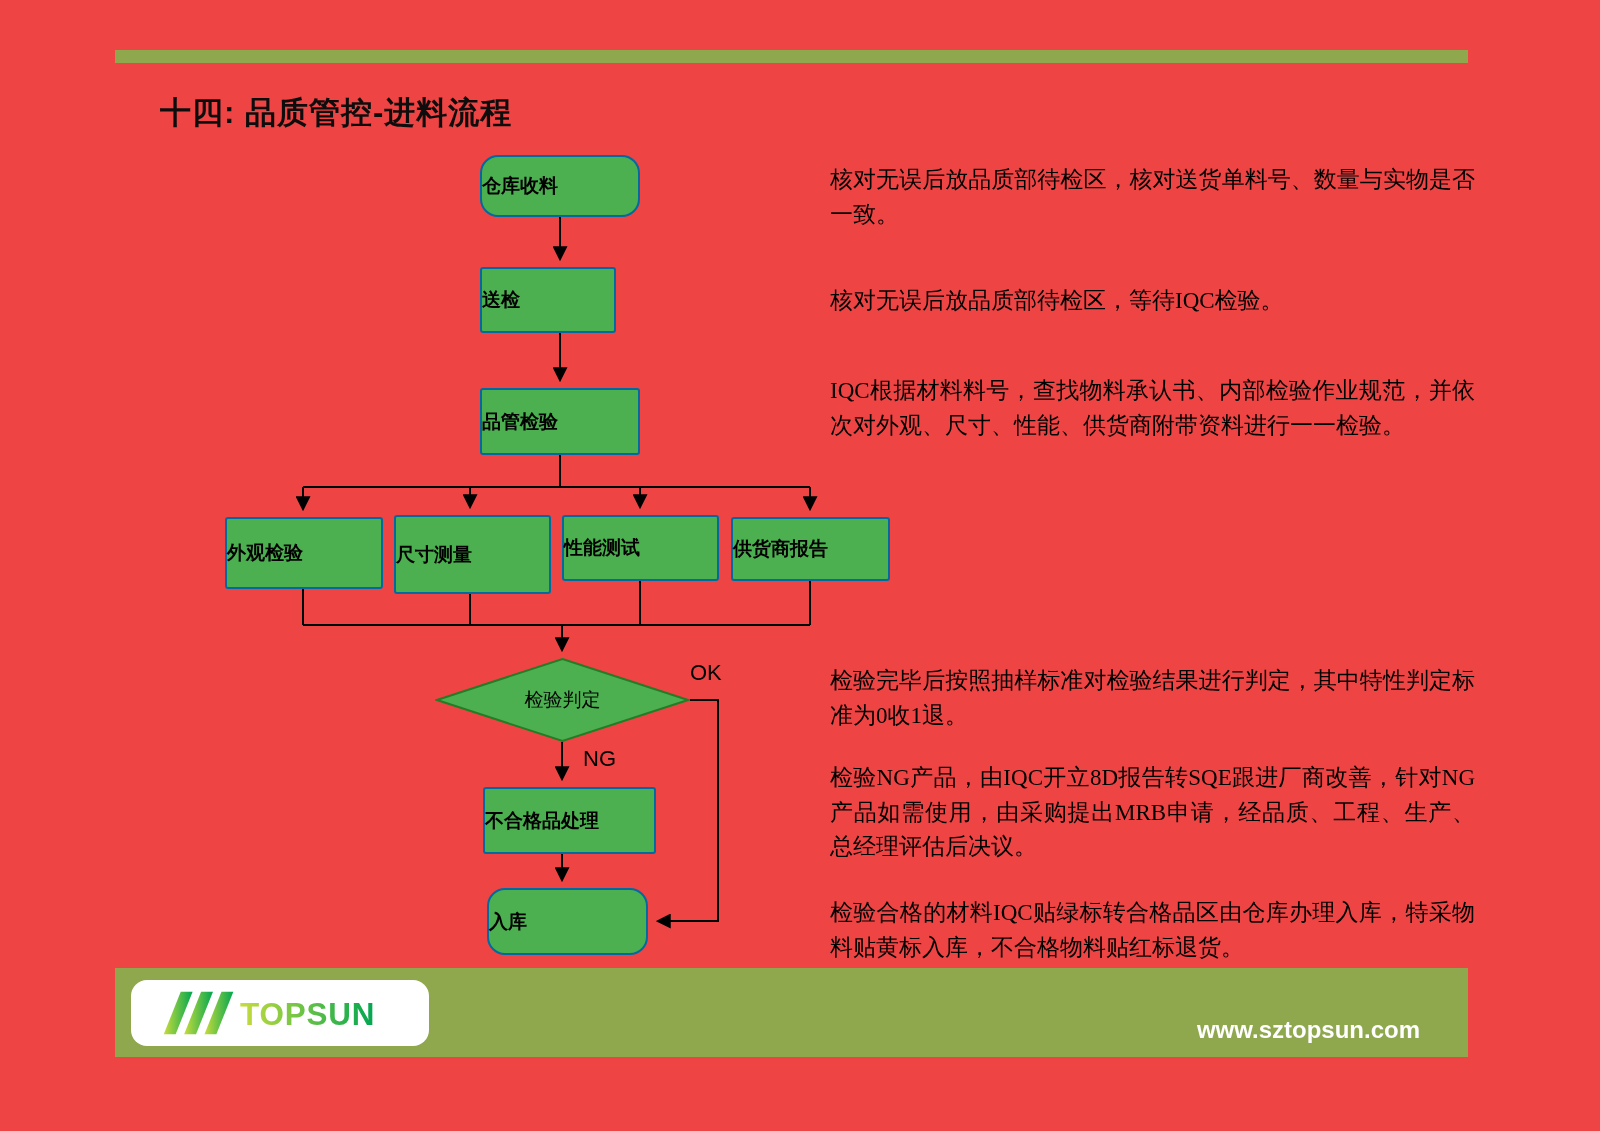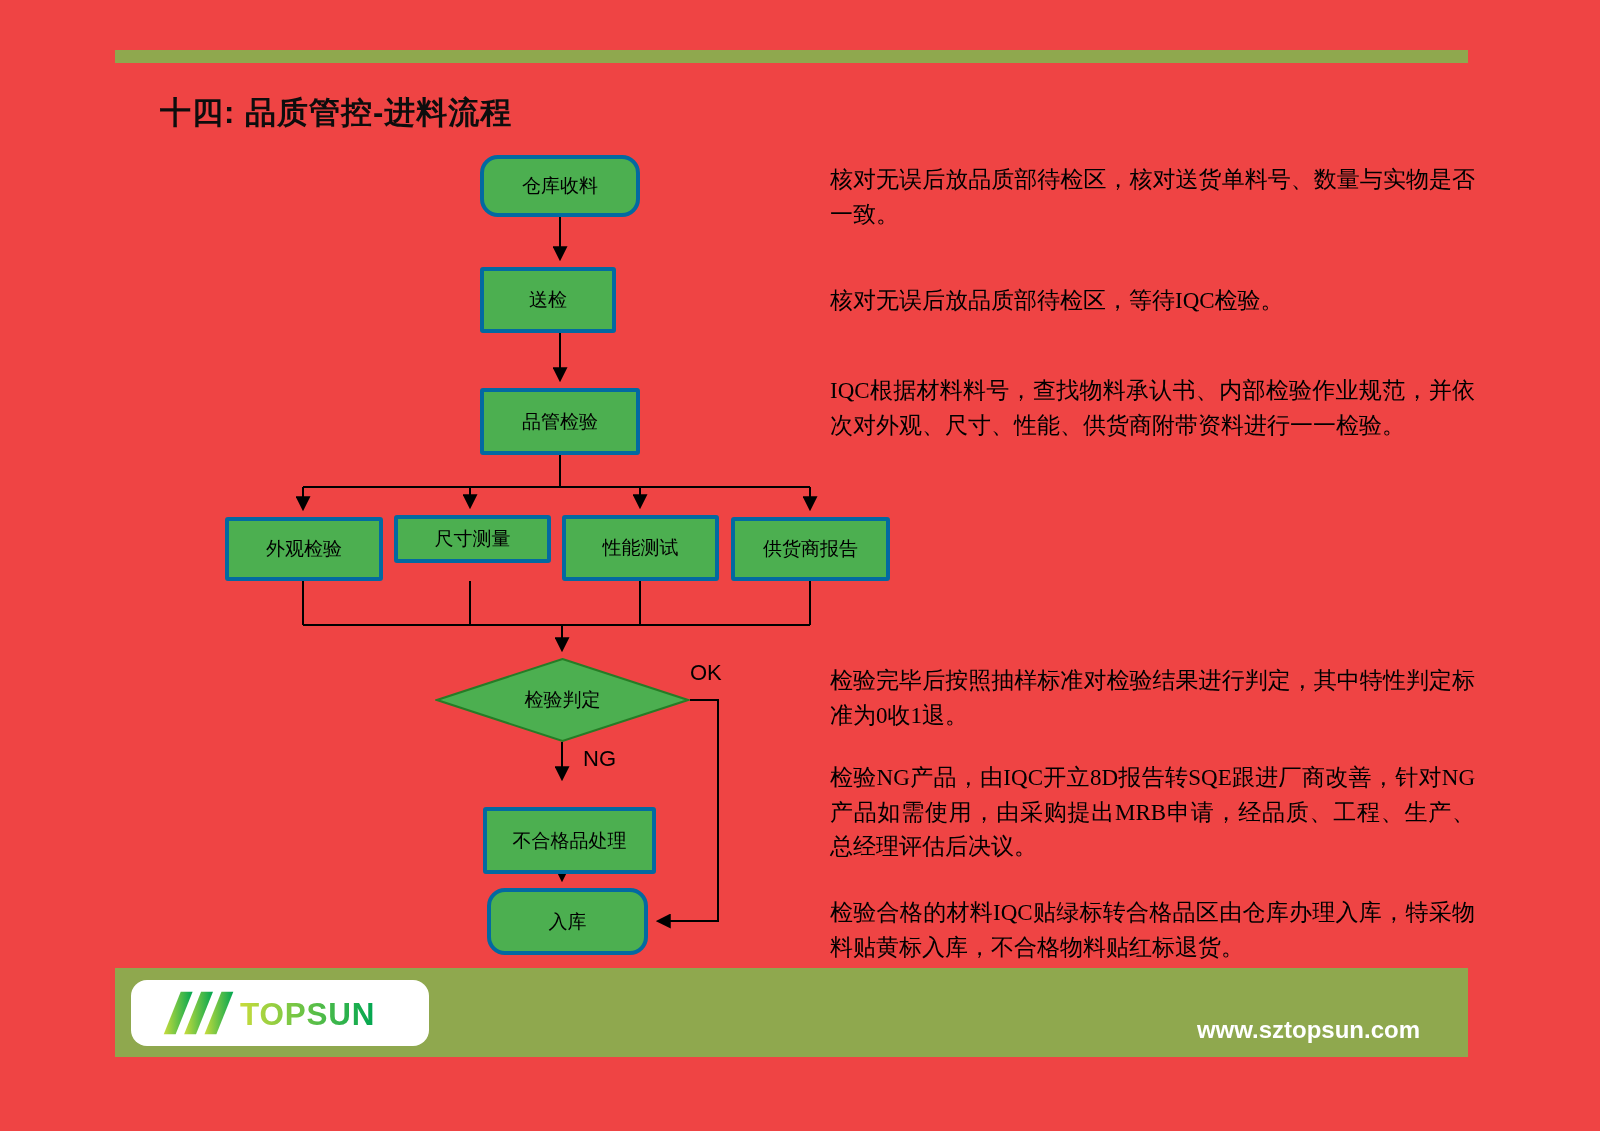--- a/index.html
+++ b/index.html
@@ -6,33 +6,33 @@
   .slide{position:relative;width:1600px;height:1131px;background:#ef4444;overflow:hidden;
          font-family:"Liberation Sans",sans-serif;}
 
   .top-bar{position:absolute;left:115px;top:50px;width:1353px;height:13px;background:#8fa84e;}
 
   .title{position:absolute;left:160px;top:92px;margin:0;font-size:31px;font-weight:bold;color:#0d0d0d;
          font-family:"Liberation Sans",sans-serif;letter-spacing:1px;}
 
   .connectors{position:absolute;left:0;top:0;width:1600px;height:1131px;pointer-events:none;z-index:1;}
 
-  .node{position:absolute;box-sizing:border-box;background:#4caf50;border:4px solid #0369a1;
-        display:flex;align-items:center;justify-content:center;z-index:2;
-        font-family:"Liberation Serif",serif;font-size:19px;color:#000;border-radius:3px;}
+  .node{position:absolute;box-sizing:border-box;background:#4caf50;border:2px solid #0369a1;
+        display:flex;align-items:center;justify-content:flex-start;z-index:2;
+        font-family:"Liberation Serif",serif;font-size:19px;color:#000;border-radius:3px;font-weight:bold;}
   .node.rounded{border-radius:18px;}
 
   .n-receive{left:480px;top:155px;width:160px;height:62px;}
   .n-send{left:480px;top:267px;width:136px;height:66px;}
   .n-inspect{left:480px;top:388px;width:160px;height:67px;}
-  .n-visual{left:225px;top:517px;width:158px;height:64px;}
-  .n-dimension{left:394px;top:515px;width:157px;height:48px;}
+  .n-visual{left:225px;top:517px;width:158px;height:72px;}
+  .n-dimension{left:394px;top:515px;width:157px;height:79px;}
   .n-performance{left:562px;top:515px;width:157px;height:66px;}
   .n-supplier{left:731px;top:517px;width:159px;height:64px;}
-  .n-nghandle{left:483px;top:807px;width:173px;height:67px;}
+  .n-nghandle{left:483px;top:787px;width:173px;height:67px;}
   .n-warehouse{left:487px;top:888px;width:161px;height:67px;}
 
   .diamond-wrap{position:absolute;left:435px;top:658px;width:255px;height:84px;z-index:2;}
   .diamond-wrap svg{position:absolute;left:0;top:0;width:100%;height:100%;}
   .diamond-label{position:absolute;left:0;top:0;width:100%;height:100%;display:flex;align-items:center;
         justify-content:center;font-family:"Liberation Serif",serif;font-size:19px;color:#000;}
 
   .edge-label{position:absolute;z-index:3;font-size:22px;color:#000;font-family:"Liberation Sans",sans-serif;}
   .edge-label.ok{left:690px;top:660px;}
   .edge-label.ng{left:583px;top:746px;}

